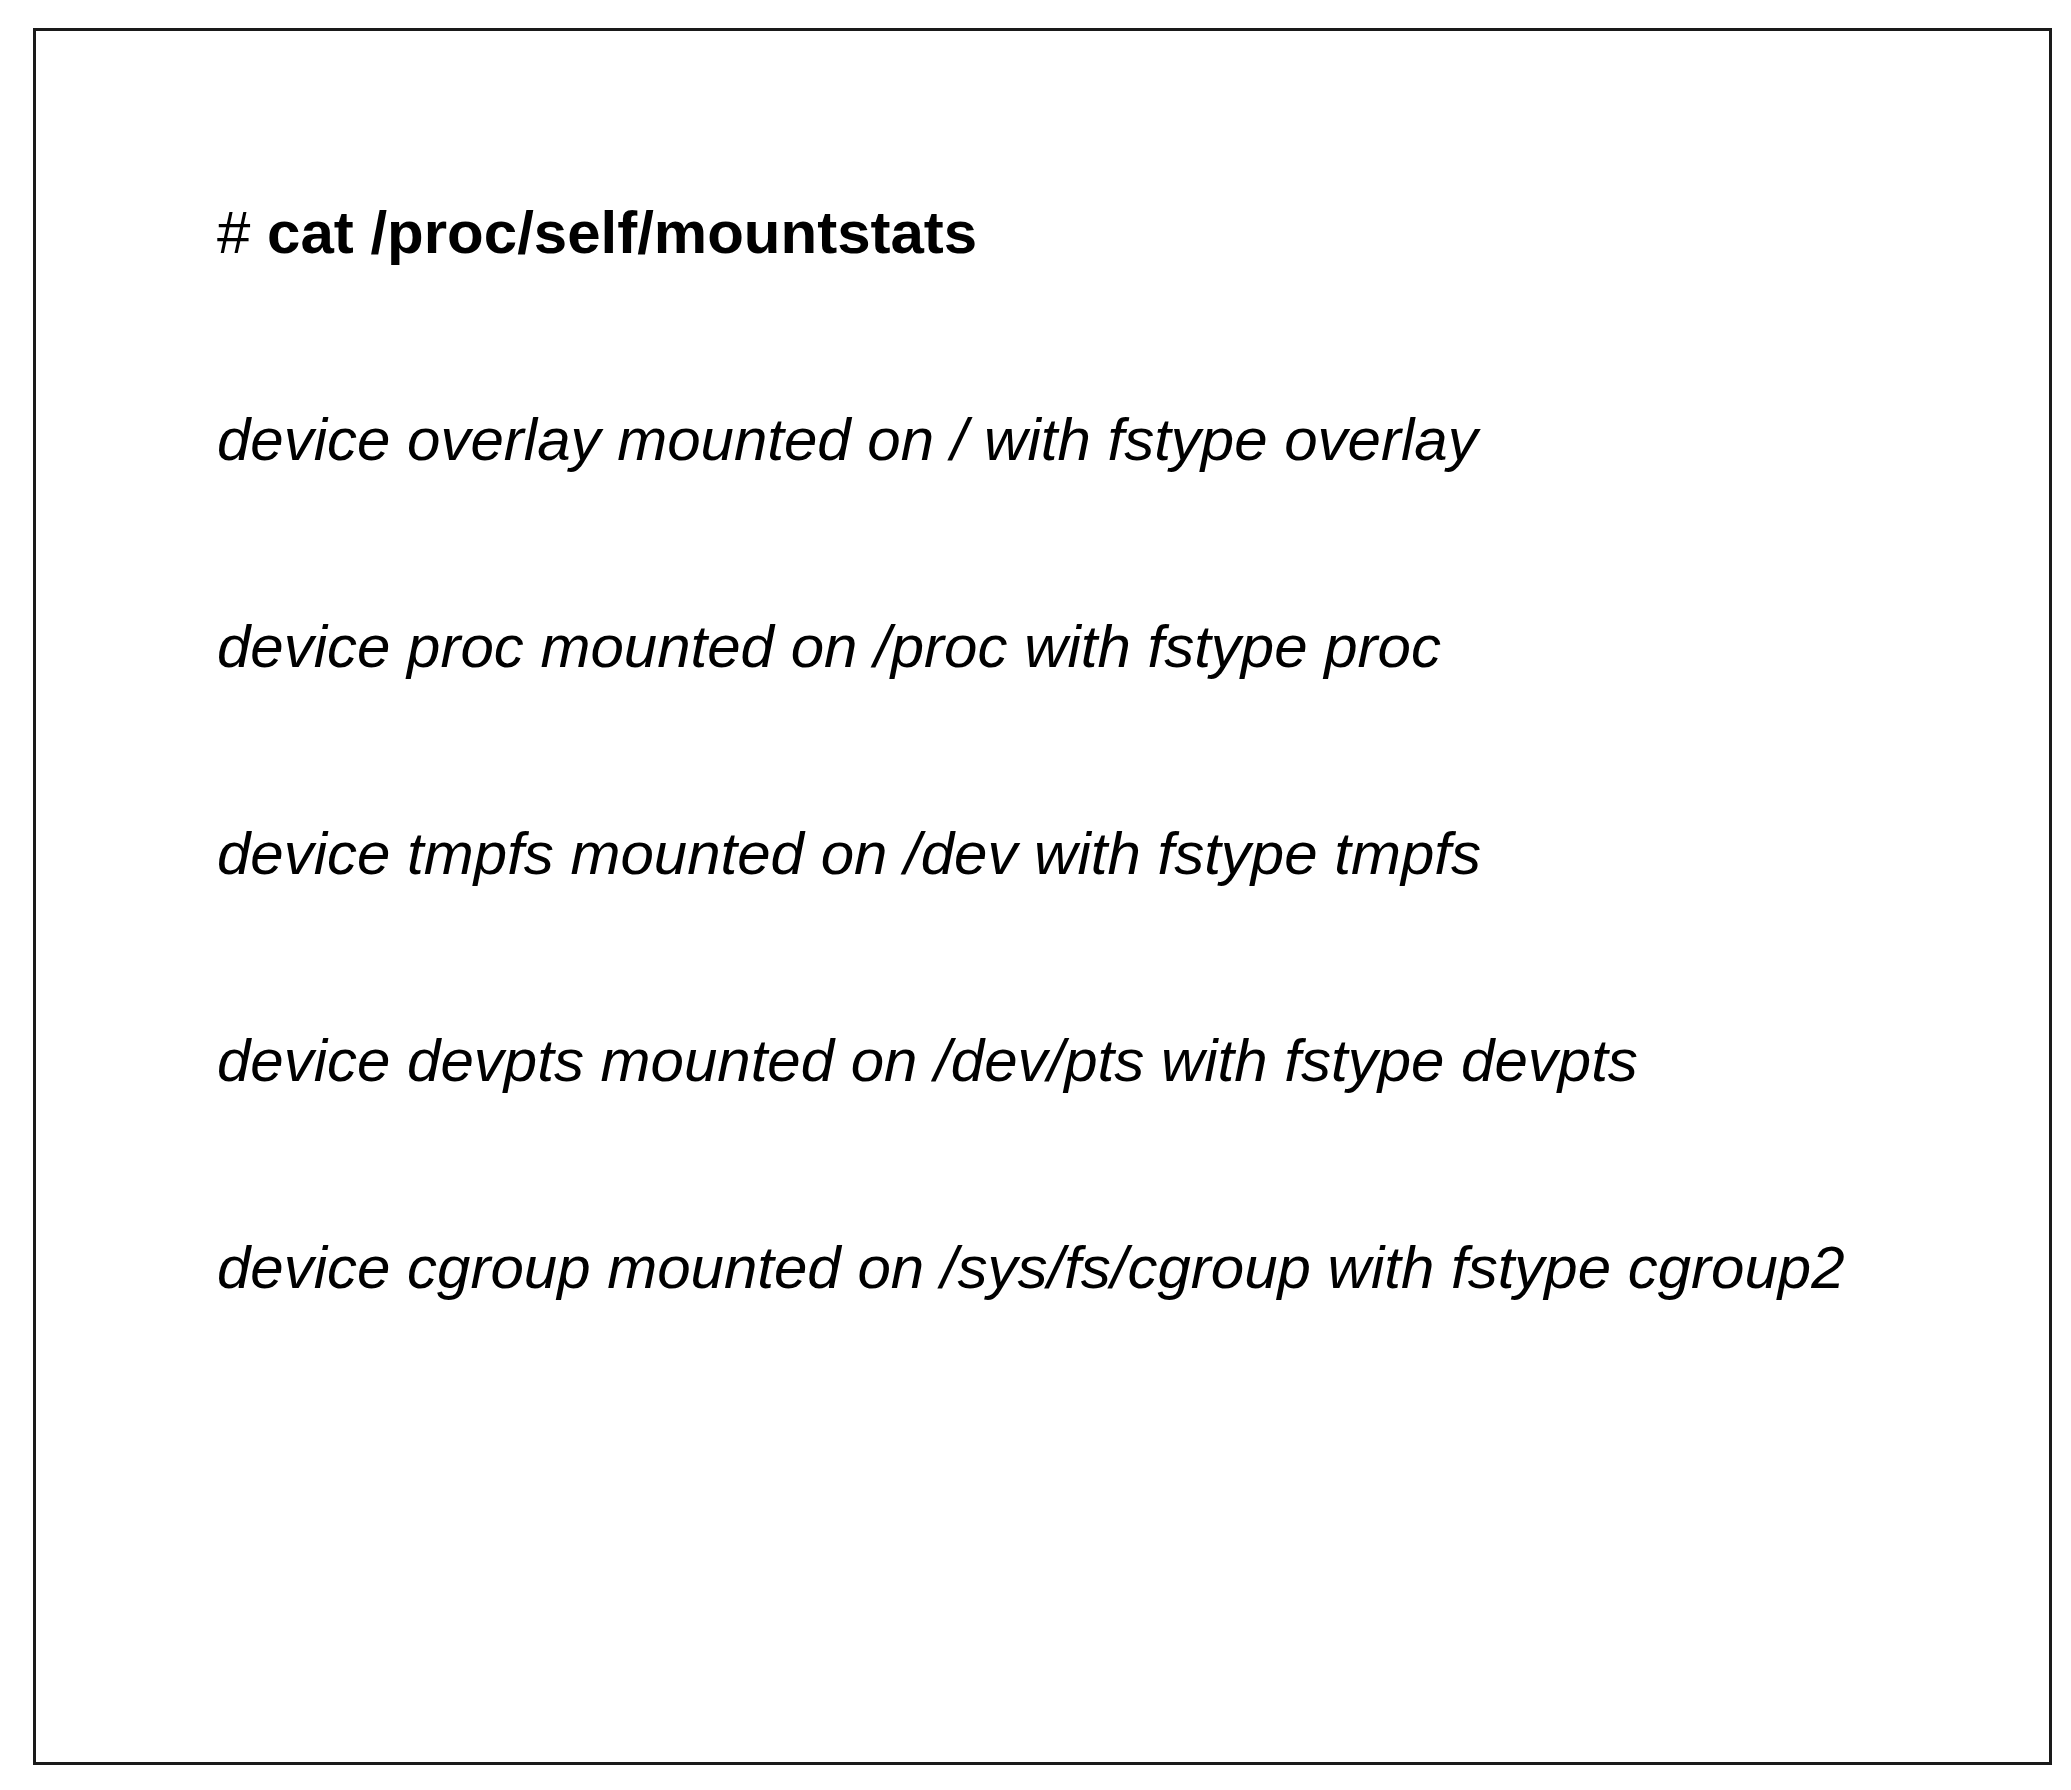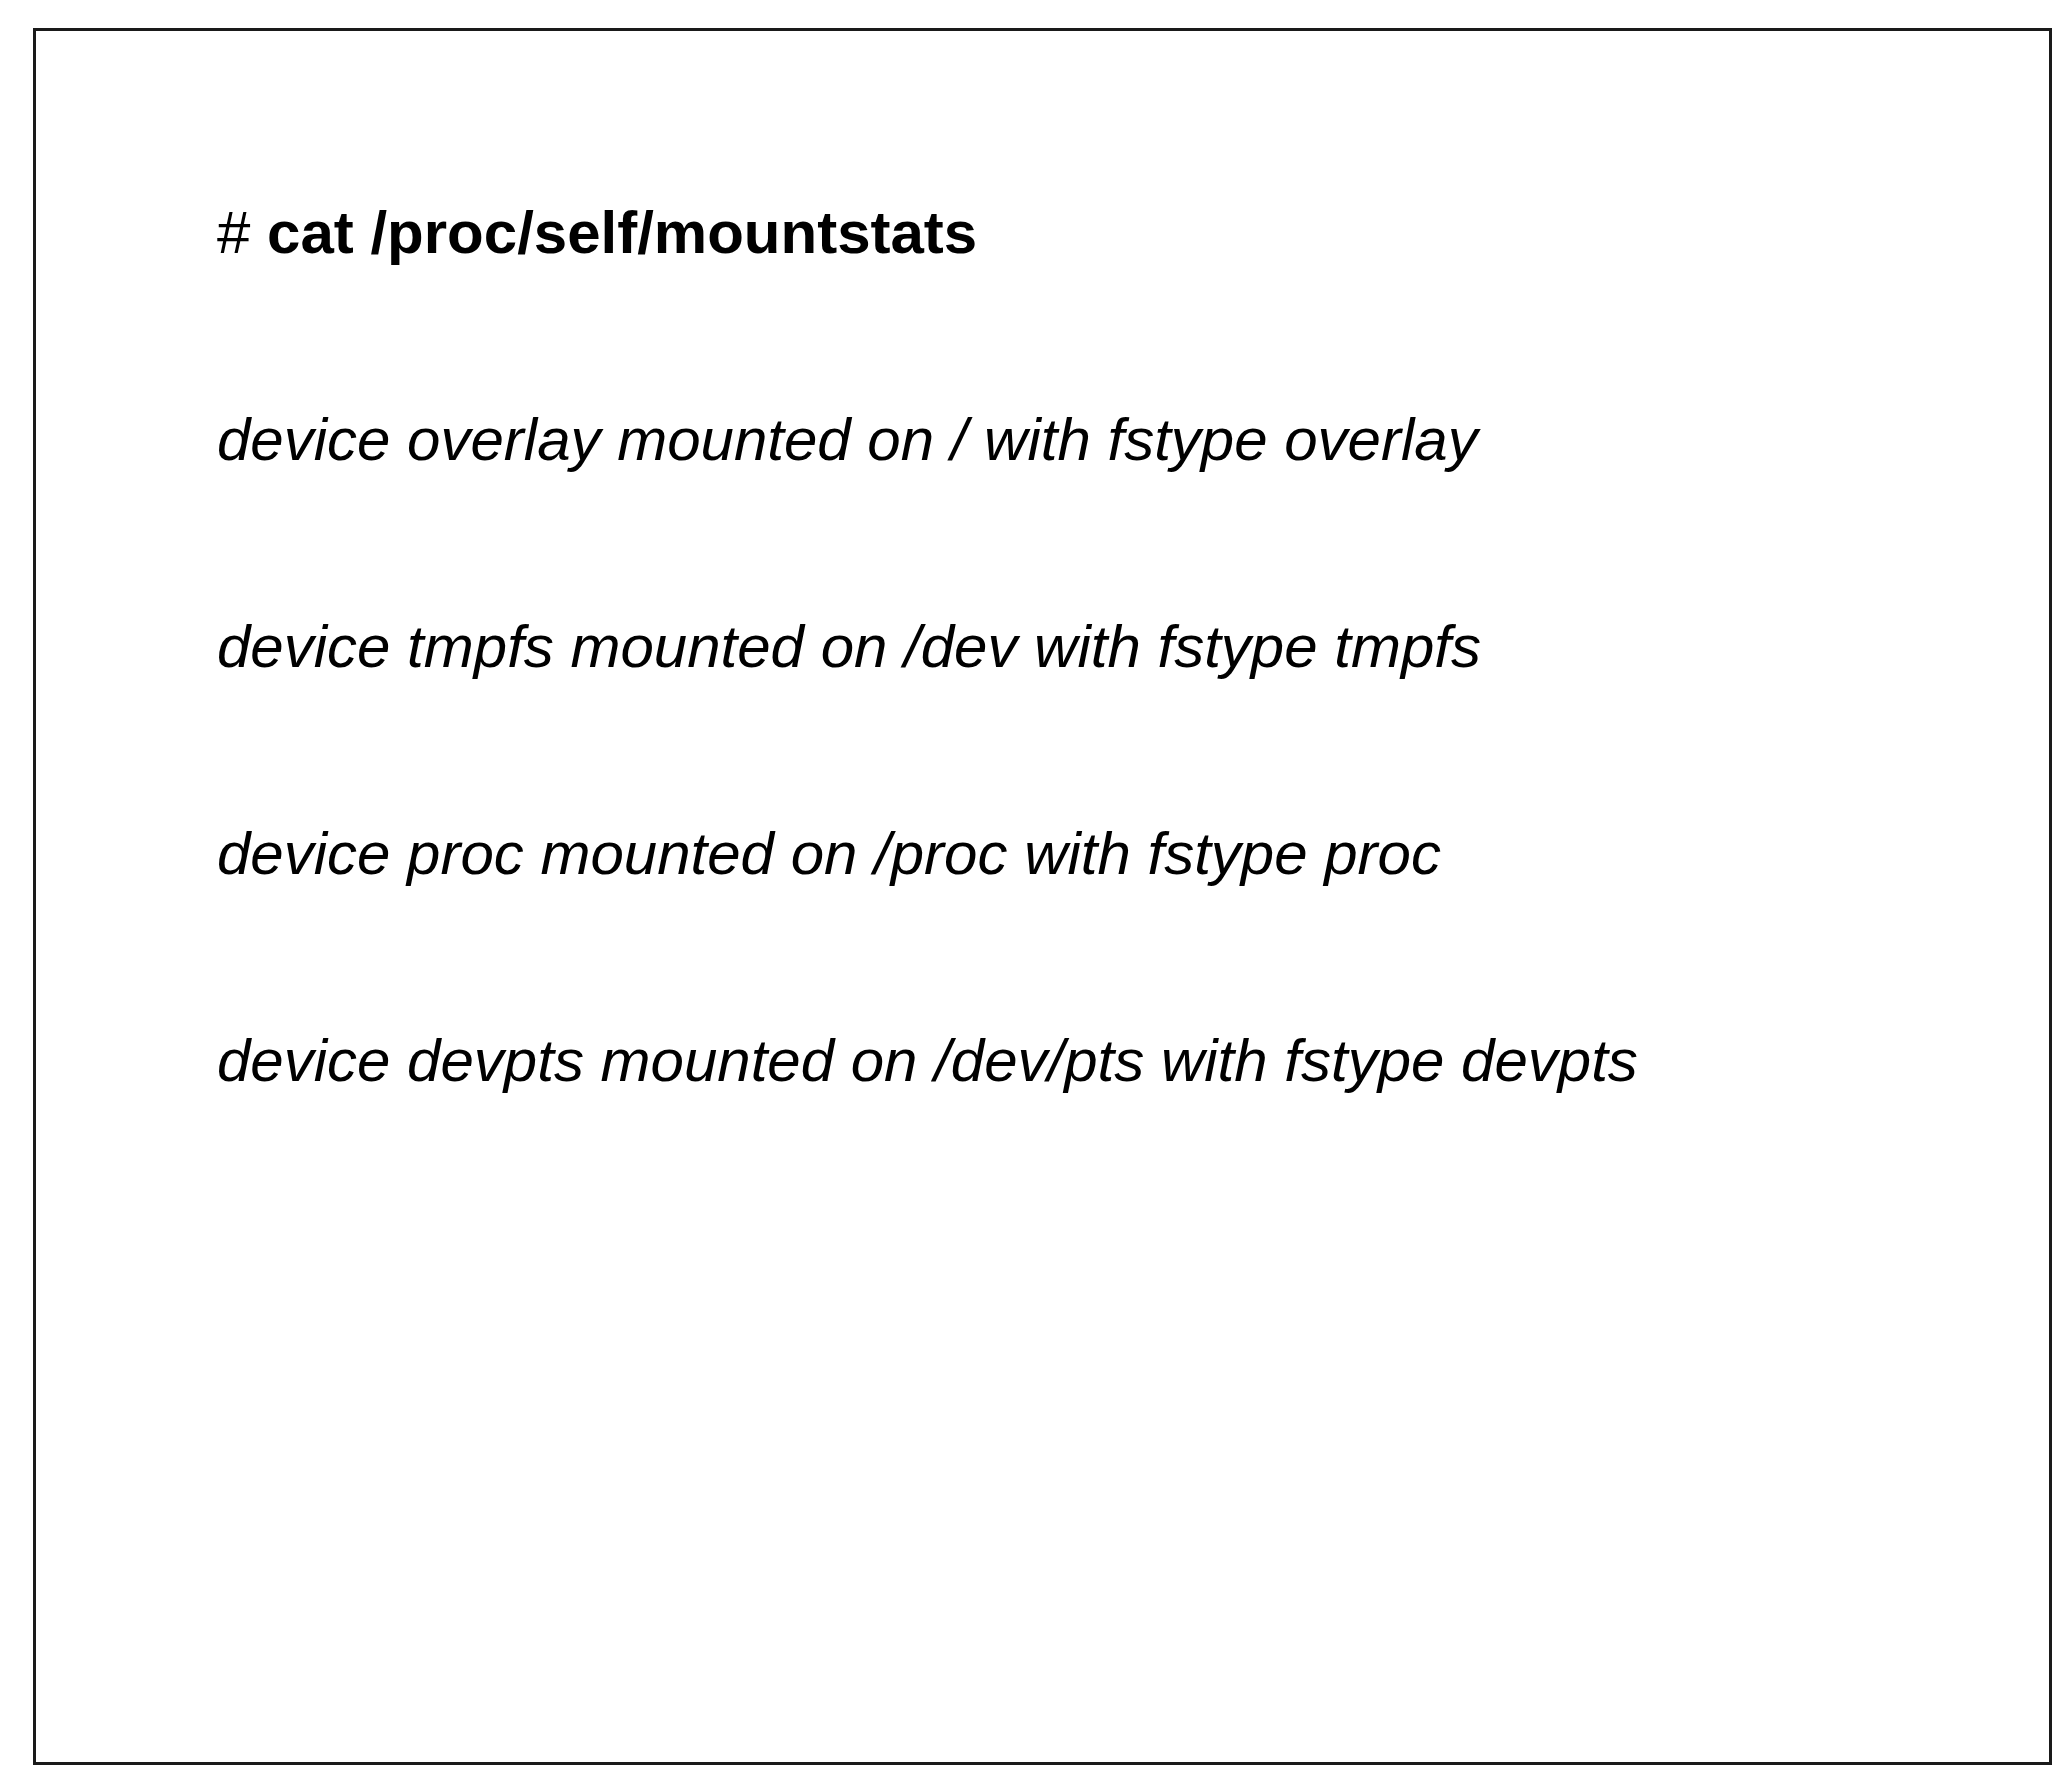--- a/index.html
+++ b/index.html
@@ -55,23 +55,24 @@
     }
   </style>
 </head>
 <body>
 
 <div class="terminal-frame"></div>
 
 <div class="terminal-output">
   <span class="cmd-line"><span class="prompt"># </span><span class="command">cat /proc/self/mountstats</span></span>
   <span class="output-line">device overlay mounted on / with fstype overlay</span>
+  <span class="output-line">device proc mounted on /proc with fstype proc</span>
   <span class="output-line">device tmpfs mounted on /dev with fstype tmpfs</span>
-  <span class="output-line">device proc mounted on /proc with fstype proc</span>
   <span class="output-line">device devpts mounted on /dev/pts with fstype devpts</span>
+  <span class="output-line">device cgroup mounted on /sys/fs/cgroup with fstype cgroup2</span>
   
   
   
   
   
   
   
   
   
   

